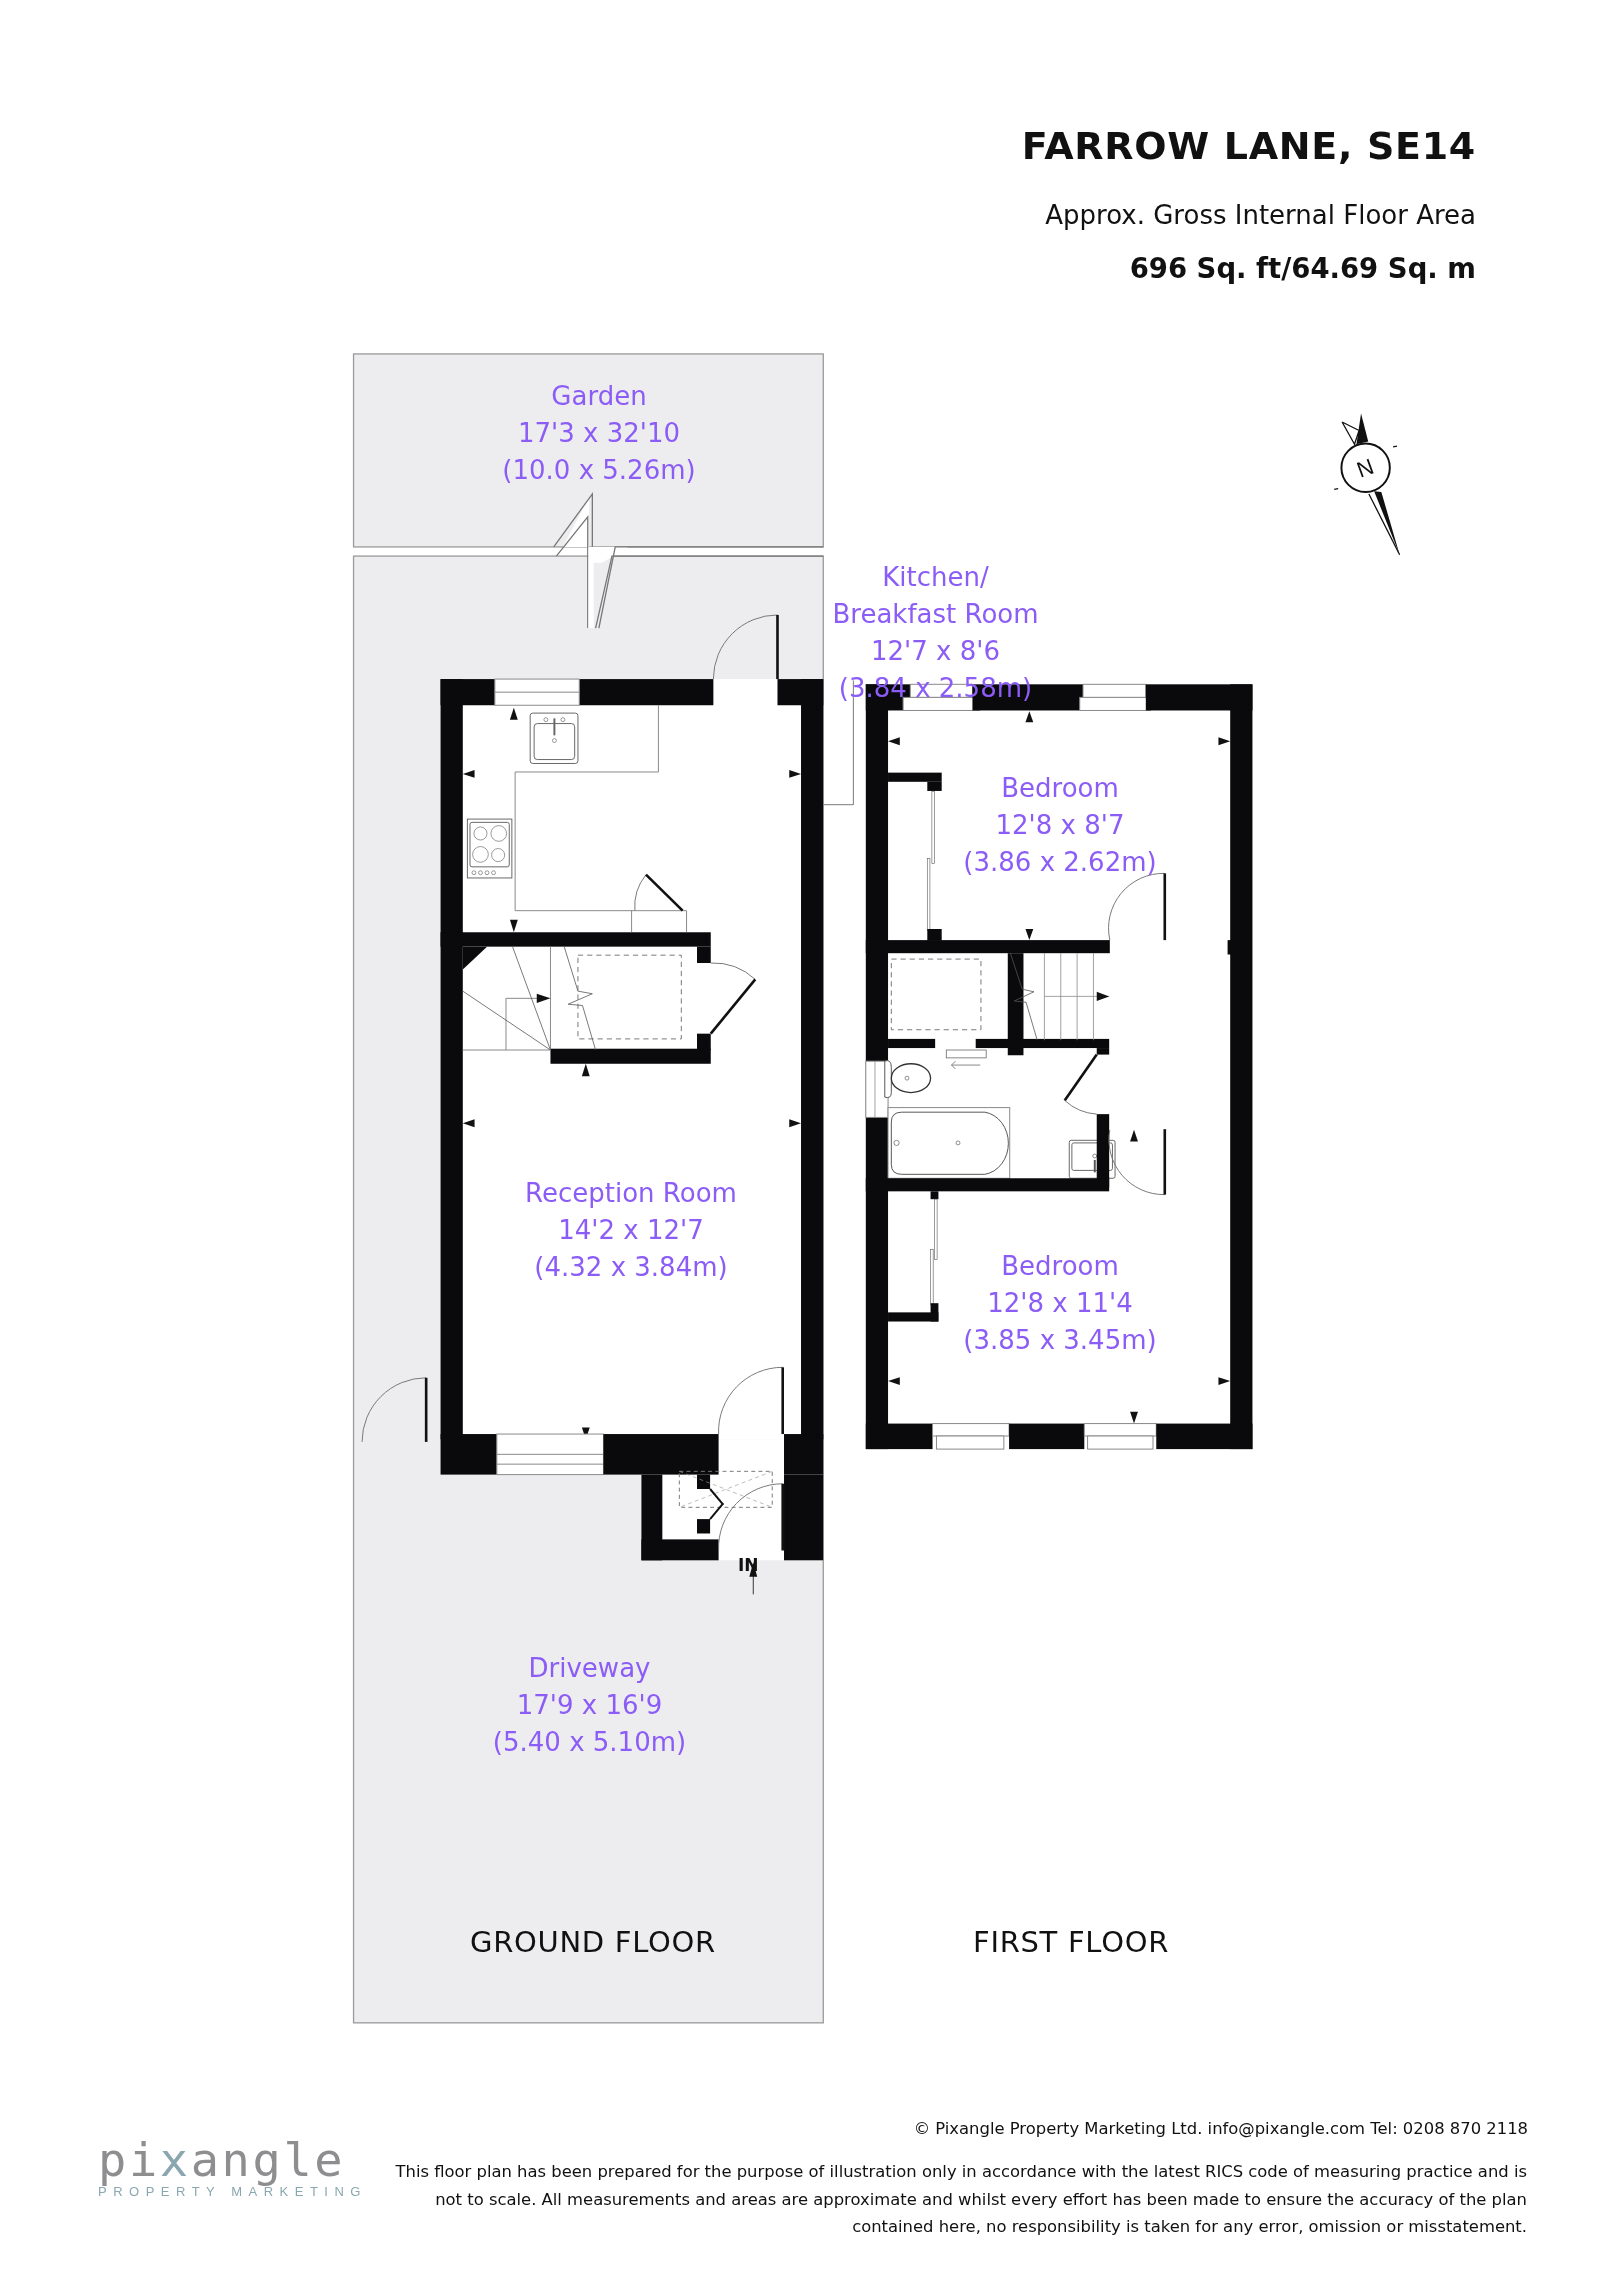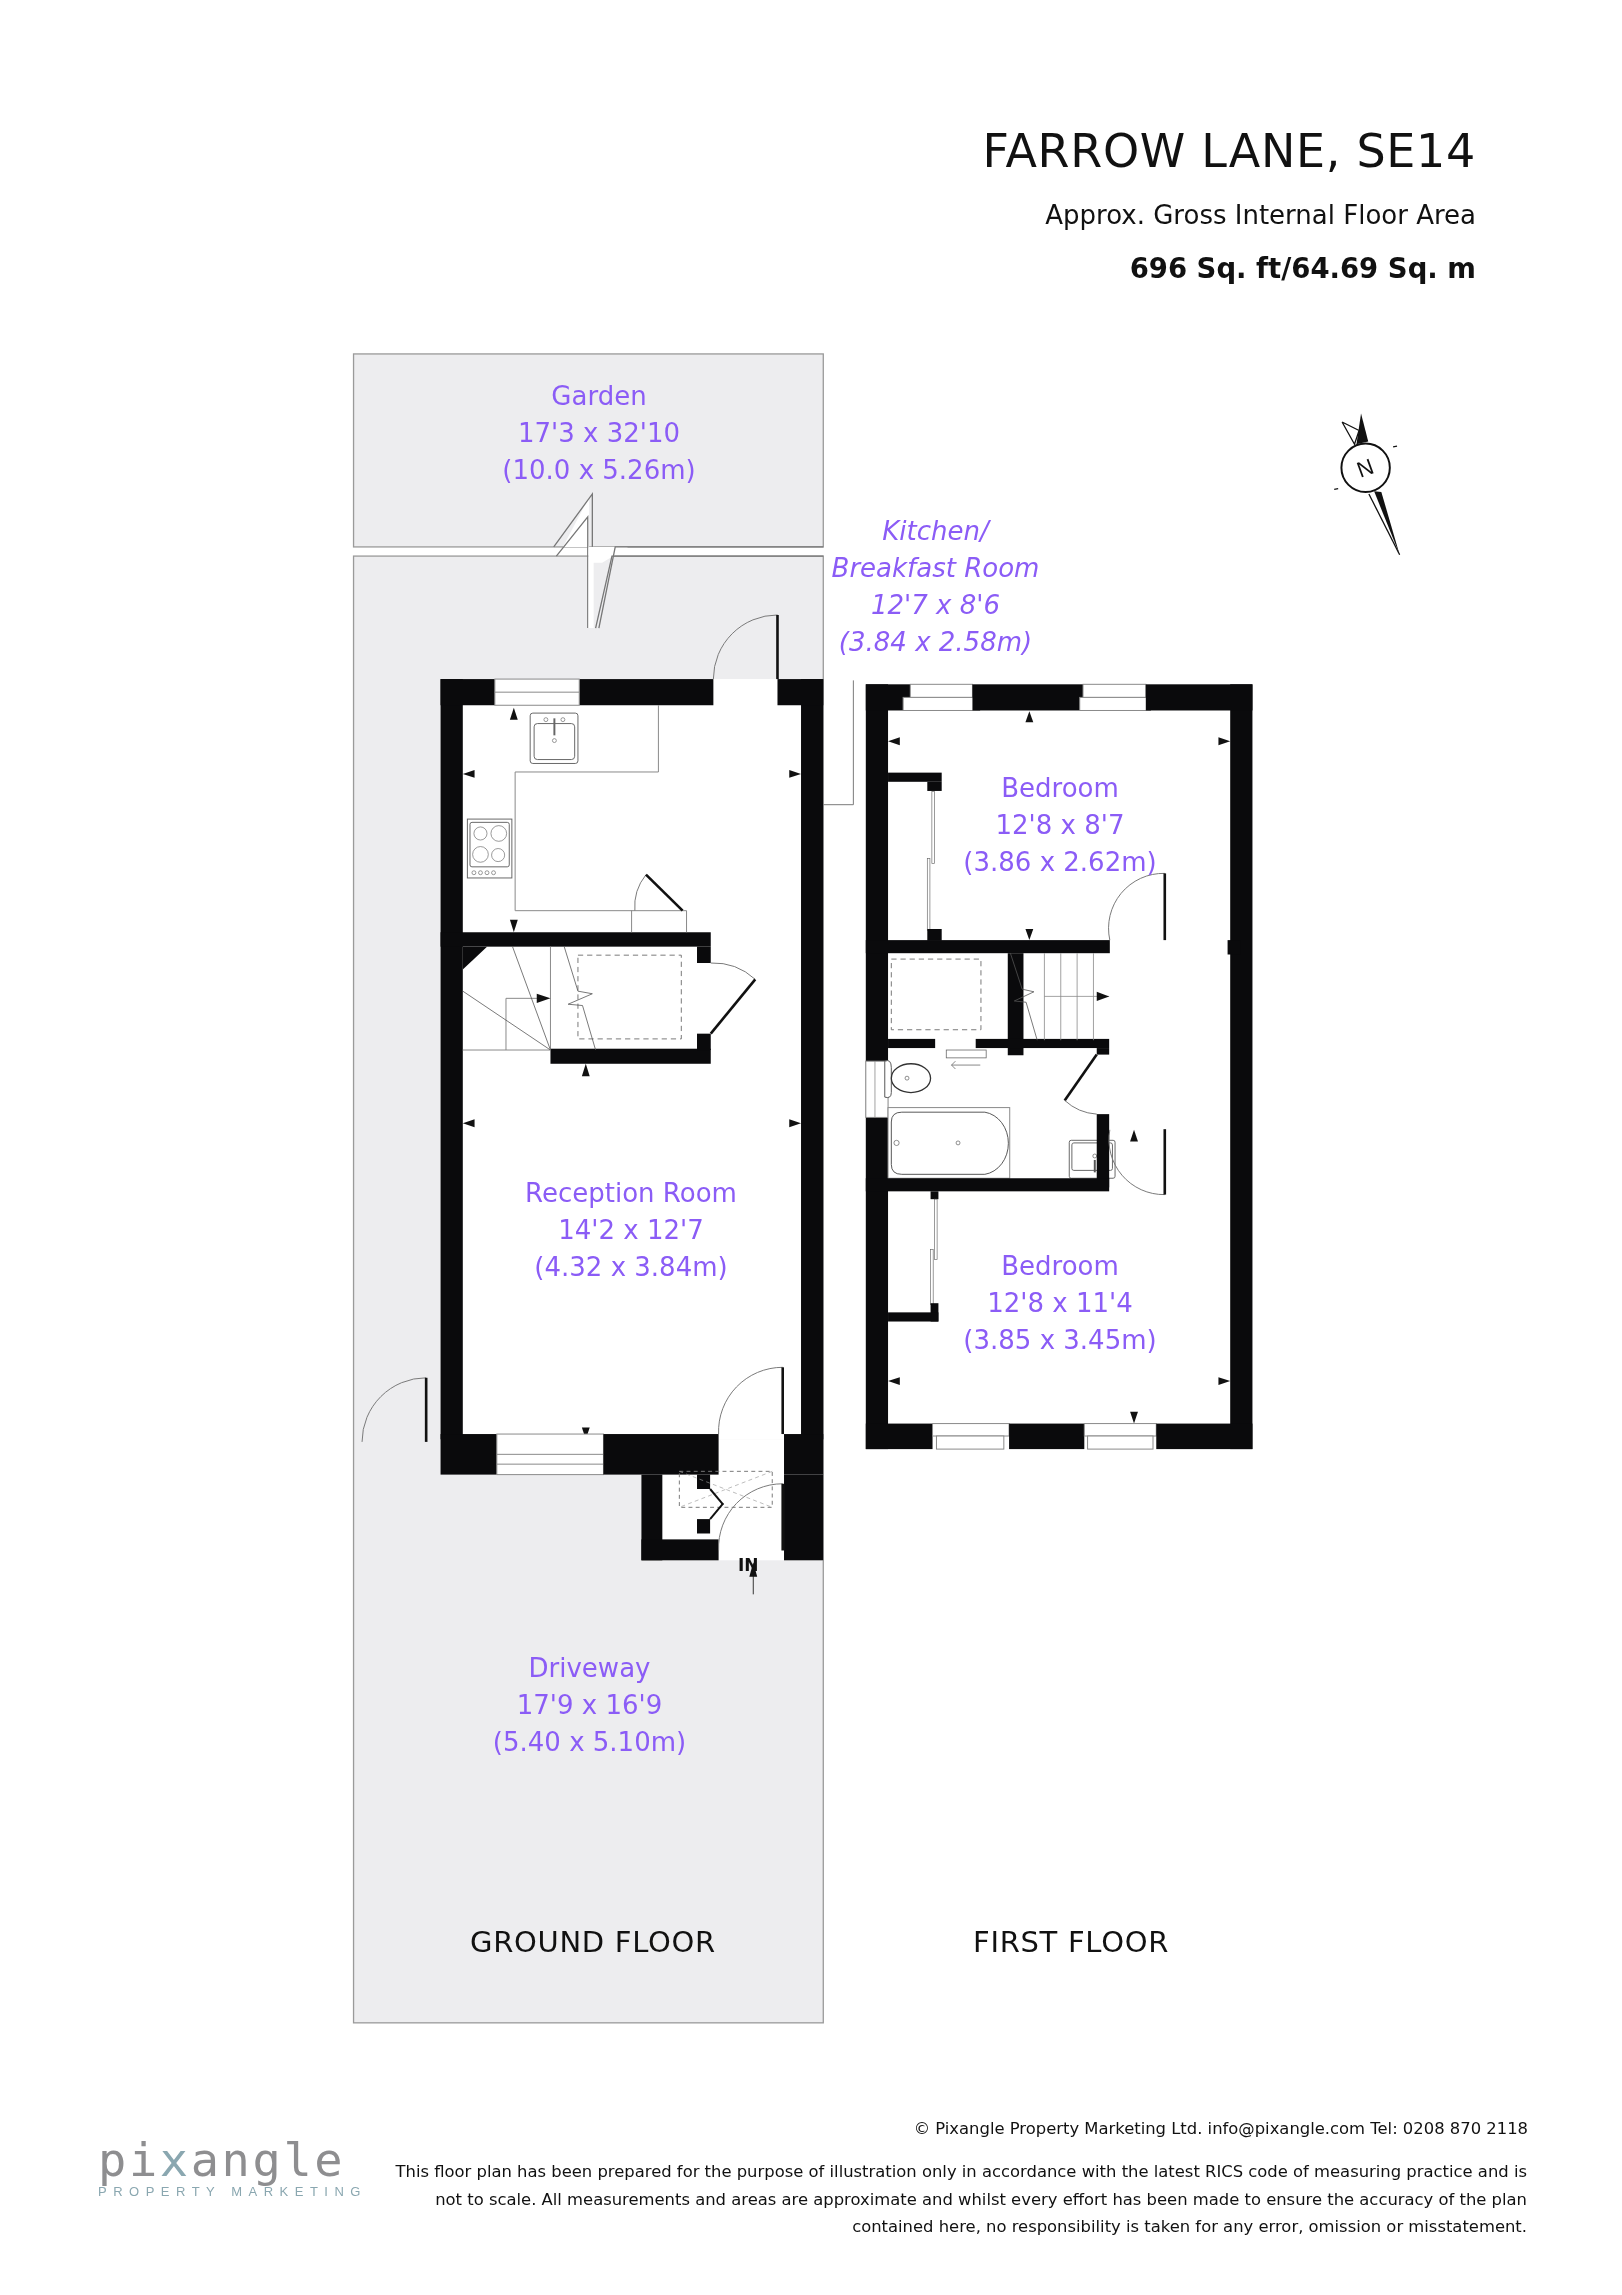--- a/index.html
+++ b/index.html
@@ -1,18 +1,18 @@
 <!DOCTYPE html>
 <html style="font-size:10.5px"><head>
 <meta charset="utf-8">
 <style>
   html,body{margin:0;padding:0;background:#fff;}
   body{width:1623px;height:2295px;position:relative;overflow:hidden;font-family:"DejaVu Sans","Liberation Sans",sans-serif;color:#111;}
   .abs{position:absolute;}
-  .title{right:147px;top:124px;font-size:46px;font-weight:normal;letter-spacing:0.7px;text-align:right;margin-left:9px;}
+  .title{right:147px;top:124px;font-size:38px;font-weight:bold;letter-spacing:0.7px;text-align:right;margin-left:9px;}
   .subtitle{right:147px;top:200px;font-size:26px;text-align:right;}
   .area{right:147px;top:252px;font-size:27.5px;font-weight:bold;text-align:right;}
   .room-label{position:absolute;text-align:center;font-size:26px;line-height:37px;color:#8b5cf6;}
   .floor-label{position:absolute;font-size:29px;letter-spacing:0.7px;}
   .footer{position:absolute;font-size:16.4px;line-height:27.5px;text-align:right;color:#111;}
   .logo{position:absolute;left:98px;top:2132px;}
   .logo-word{font-family:"DejaVu Sans Mono","Liberation Mono",monospace;font-size:47px;color:#8e8e90;letter-spacing:2.6px;}
   .logo-x{color:#8aa7b0;}
   .logo-sub{font-family:"Liberation Sans",sans-serif;font-size:13px;letter-spacing:6.5px;color:#8aa7b0;margin-top:-2.6px;}
   svg{position:absolute;left:0;top:0;}
@@ -259,21 +259,21 @@
     <text x="-1" y="12" font-size="34" text-anchor="middle" font-family="Liberation Sans, sans-serif" transform="rotate(-20)" fill="#111">N</text>
   </g>
 </svg>
 
 <div class="room-label" style="left:452px;top:378px;width:294px;">
   <div>Garden</div>
   <div>17'3 x 32'10</div>
   <div>(10.0 x 5.26m)</div>
 </div>
 
-<div class="room-label" style="left:811px;top:513px;width:249px;font-style:italic;">
+<div class="room-label" style="left:811px;top:559px;width:249px;">
   <div>Kitchen/</div>
   <div>Breakfast Room</div>
   <div>12'7 x 8'6</div>
   <div>(3.84 x 2.58m)</div>
 </div>
 
 <div class="room-label" style="left:484px;top:1175px;width:294px;">
   <div>Reception Room</div>
   <div>14'2 x 12'7</div>
   <div>(4.32 x 3.84m)</div>

